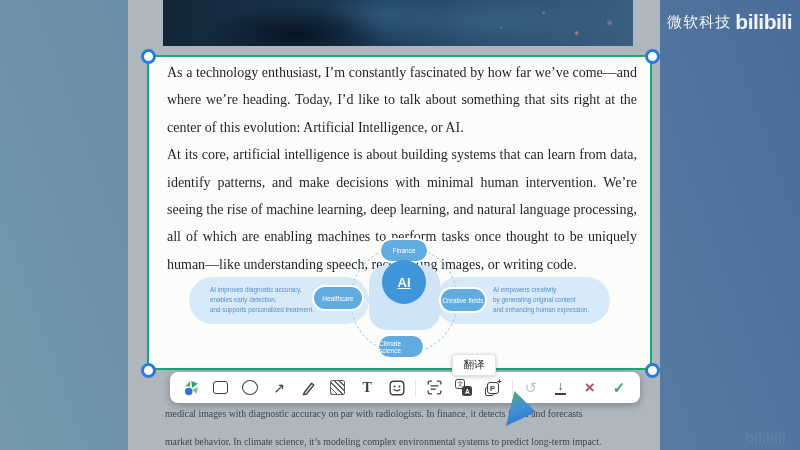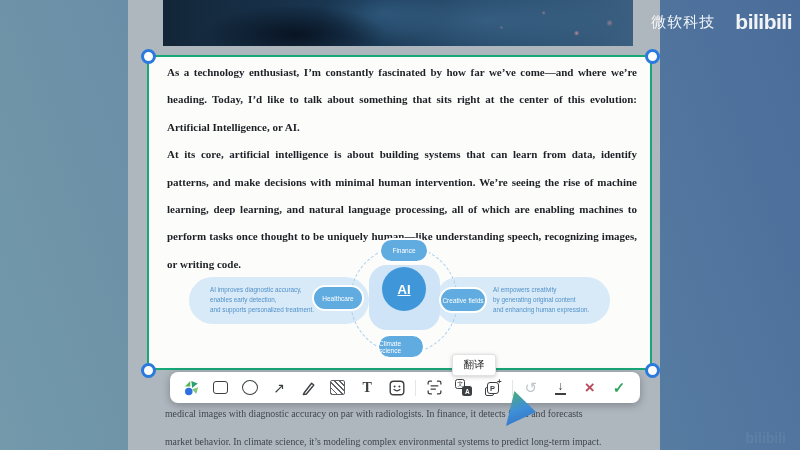--- a/index.html
+++ b/index.html
@@ -22,40 +22,40 @@
       linear-gradient(90deg,#132638,#1b3a57 45%,#2a4e6e 75%,#3a5f80);}
 
   
   .selection{position:absolute;left:147px;top:55px;width:505px;height:315px;
     background:#fcfcfb;border:2px solid #17a878;box-sizing:border-box;}
   .handle{position:absolute;width:9px;height:9px;border-radius:50%;
     background:#fff;border:3px solid #2a7ade;box-sizing:content-box;z-index:30;}
 
   
   .doc-text{position:absolute;left:18px;right:13px;top:2px;
-    font-family:"Liberation Serif",serif;font-size:11px;line-height:27.4px;
-    color:#1d2126;text-align:justify;font-weight:bold;}
+    font-family:"Liberation Serif",serif;font-size:14px;line-height:27.4px;
+    color:#1d2126;text-align:justify;}
   .doc-text p{margin:0;}
 
   
   .diagram{position:absolute;left:0;top:168px;width:501px;height:147px;font-family:"Liberation Sans",sans-serif;}
   .note-box{position:absolute;top:52px;height:47px;background:#d8eaf8;border-radius:24px;
     font-size:6.3px;line-height:1.6;color:#5191c9;box-sizing:border-box;}
   .note-left{left:40px;width:180px;padding:8px 0 0 21px;}
   .note-right{left:286px;width:175px;padding:8px 0 0 58px;}
   .quatrefoil{position:absolute;left:220px;top:40px;width:71px;height:65px;background:#cfe4f6;border-radius:18px;}
   .dashed-ring{position:absolute;left:201px;top:21px;width:108px;height:108px;border:1.5px dashed #a8cdec;
     border-radius:50%;box-sizing:border-box;}
   .pill{position:absolute;background:#60abdf;border:2px solid #fff;border-radius:14px;
     color:#fff;font-size:6.5px;display:flex;align-items:center;justify-content:center;box-sizing:border-box;}
   .pill-top{left:230px;top:13px;width:50px;height:25px;}
   .pill-bottom{left:228px;top:109px;width:48px;height:25px;}
   .pill-left{left:163px;top:60px;width:52px;height:26px;}
   .pill-right{left:290px;top:62px;width:48px;height:26px;}
-  .ai-circle{position:absolute;left:233px;top:42px;width:44px;height:44px;border-radius:50%;
+  .ai-circle{position:absolute;left:233px;top:35px;width:44px;height:44px;border-radius:50%;
     background:#3f97da;color:#fff;font-size:13px;font-weight:bold;
     display:flex;align-items:center;justify-content:center;text-decoration:underline;}
 
   
   .bottom-text{position:absolute;left:37px;top:400px;width:500px;
     font-family:"Liberation Serif",serif;font-size:9.8px;line-height:27.5px;
     color:#40454c;white-space:nowrap;}
 
   
   .toolbar{position:absolute;left:170px;top:372px;width:470px;height:31px;background:#ffffff;
@@ -92,21 +92,21 @@
     border-radius:3px;box-shadow:0 1px 4px rgba(0,0,0,.2);display:flex;align-items:center;justify-content:center;
     font-size:10.5px;color:#2a2a2a;z-index:50;}
 
   
   .cursor{position:absolute;left:506px;top:391px;width:30px;height:35px;z-index:60;
     clip-path:polygon(28% 0%,100% 60%,0% 100%);
     background:linear-gradient(160deg,#4db06a 0%,#3f8fd8 50%,#2e6dc0 100%);
     filter:drop-shadow(0 1px 2px rgba(0,0,0,.3));}
 
   
-  .watermark{position:absolute;right:8px;top:10px;display:flex;align-items:center;gap:20px;
+  .watermark{position:absolute;right:8px;top:10px;display:flex;align-items:center;gap:4px;
     color:rgba(255,255,255,.92);z-index:20;}
   .wm-brand{font-size:15px;letter-spacing:1px;}
   .wm-logo{font-size:21px;font-weight:800;letter-spacing:-0.5px;}
   .ghost-wm{position:absolute;right:14px;bottom:4px;font-size:14px;font-weight:800;
     color:rgba(255,255,255,.07);z-index:5;}
 </style>
 </head>
 <body>
 
 <div class="stage">

